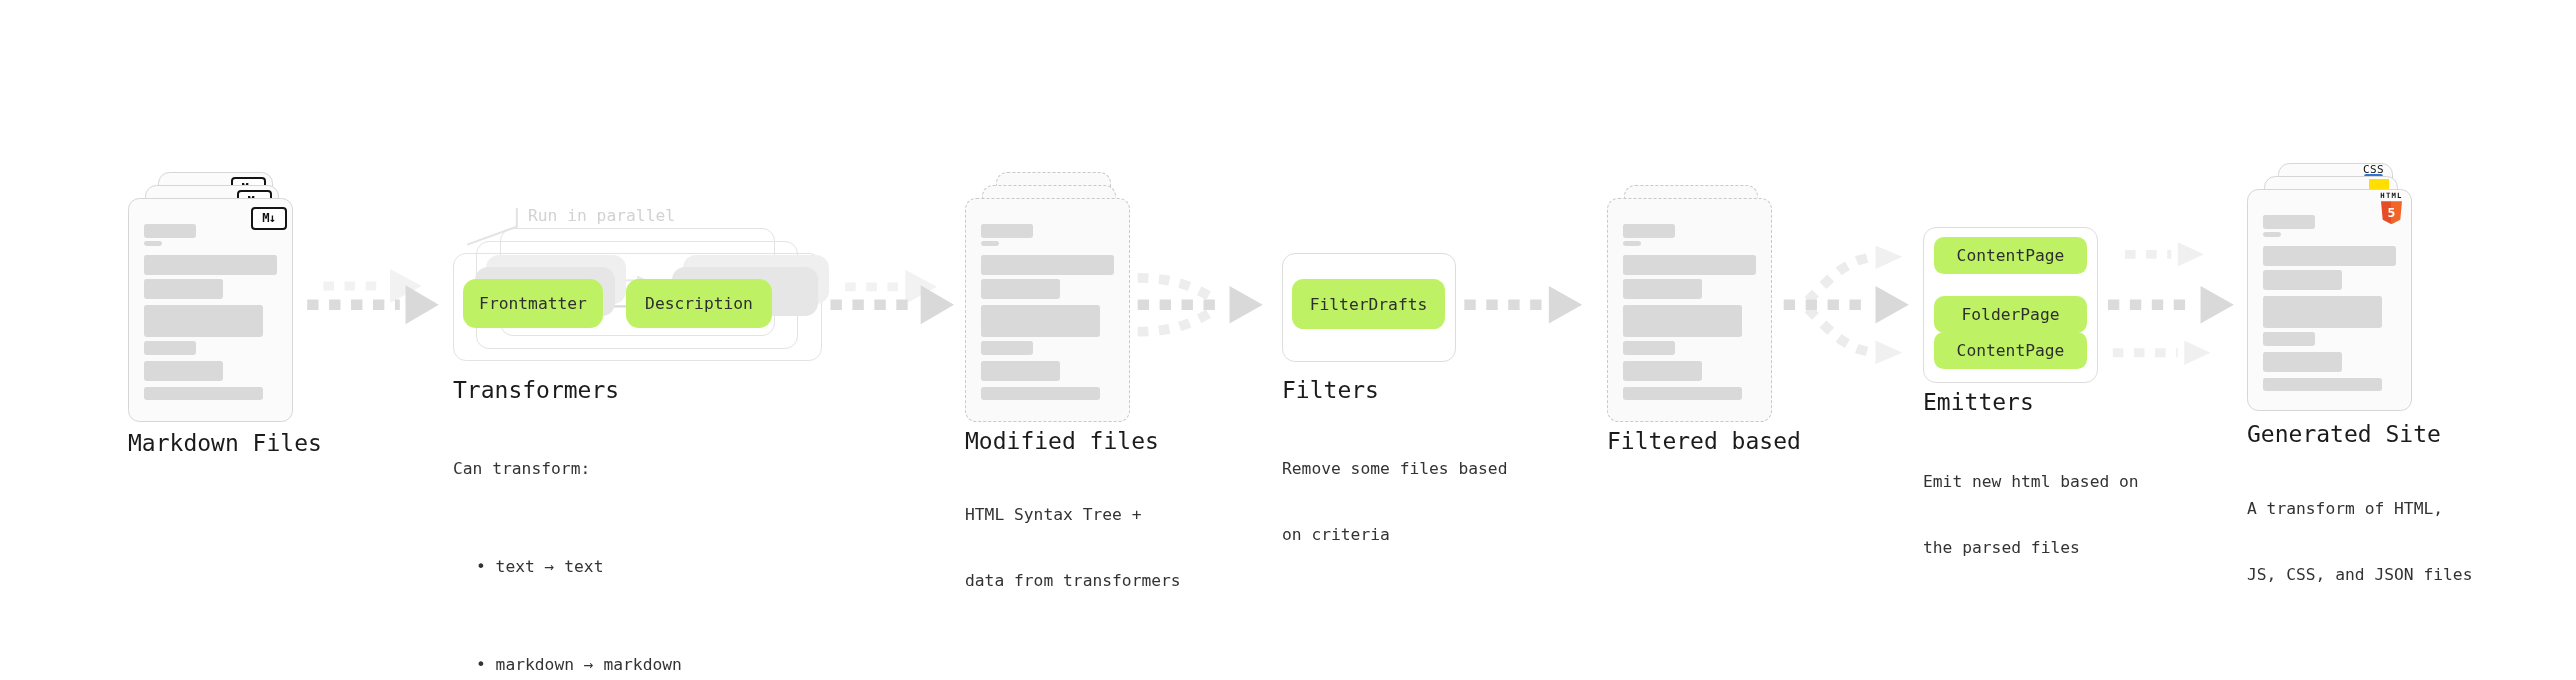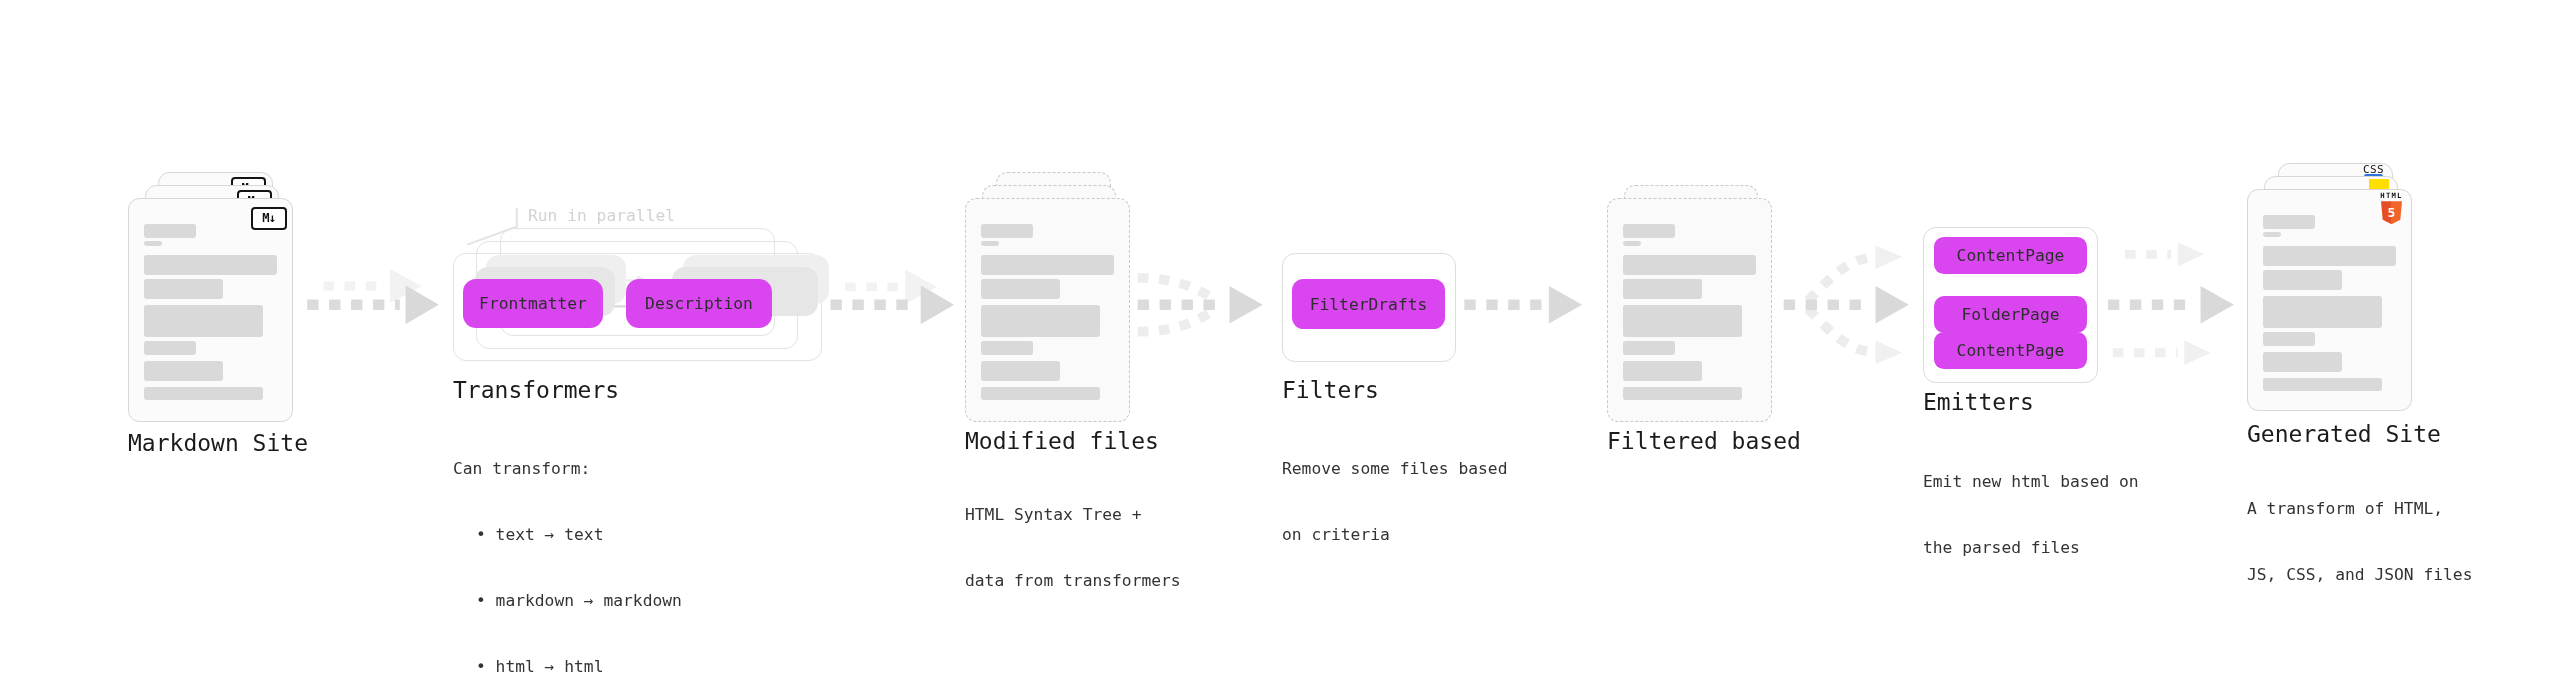--- a/index.html
+++ b/index.html
@@ -26,30 +26,30 @@
     clip-path:polygon(0 0,100% 0,92% 80%,50% 100%,8% 80%);display:flex;align-items:center;justify-content:center;
     color:#fff;font-weight:bold;font-size:13px;line-height:13px;}
   .css-badge{position:absolute;right:8.1px;top:2.4px;width:21px;display:flex;flex-direction:column;align-items:center;}
   .css-word{font-size:11px;font-weight:normal;color:#111;line-height:7.3px;letter-spacing:0.4px;}
   .css-bar{margin-top:0.8px;width:19.5px;height:4.9px;border-radius:2.4px;background:#2d72d9;}
   .js-badge{position:absolute;right:8.1px;top:2.4px;width:20.3px;height:11.4px;background:#ffdf00;}
 
   
   .tbox{position:absolute;border:1.6px solid #e3e3e3;border-radius:13px;background:transparent;}
   .panel{position:absolute;border:1.6px solid #dddddd;border-radius:13px;background:#ffffff;}
-  .pill{position:absolute;background:#d946ef;border-radius:11.4px;display:flex;align-items:center;justify-content:center;
+  .pill{position:absolute;background:#bef264;border-radius:11.4px;display:flex;align-items:center;justify-content:center;
     font-size:16.3px;color:#2e2e2e;white-space:pre;}
   .pill.r16{border-radius:13px;}
   .ghost1{background:#e6e6e6;}
   .ghost2{background:#efefef;}
 
   
   .stage-title{position:absolute;font-size:23px;line-height:27px;color:#1b1b1b;white-space:pre;}
   .desc{position:absolute;font-size:16.3px;line-height:22px;color:#333333;white-space:pre;}
-  .desc .indent{padding-left:23px;}
+  .desc .indent{padding-left:23px;margin-top:32px;}
   .callout{position:absolute;font-size:16.3px;color:#d2d2d2;white-space:pre;}
 </style>
 </head>
 <body>
 
 <div class="canvas">
 
   <svg class="arrows" width="2576" height="681" viewBox="0 0 3170 838">
     <g>
       <path d="M398 352 H474" stroke="#f2f2f2" stroke-width="11" stroke-dasharray="13 13" fill="none"></path>
@@ -118,21 +118,21 @@
       <div class="md-badge">M↓</div>
       <div class="bar" style="left:15.4px;top:25px;width:52px;height:14px"></div>
       <div class="bar" style="left:15.4px;top:42px;width:18px;height:4.9px"></div>
       <div class="bar" style="left:15.4px;top:56px;width:133px;height:19.5px"></div>
       <div class="bar" style="left:15.4px;top:80px;width:79px;height:19.5px"></div>
       <div class="bar" style="left:15.4px;top:106px;width:119px;height:32px"></div>
       <div class="bar" style="left:15.4px;top:142px;width:52px;height:14px"></div>
       <div class="bar" style="left:15.4px;top:162px;width:79px;height:19.5px"></div>
       <div class="bar" style="left:15.4px;top:188px;width:119px;height:13px"></div>
     </div>
-    <div class="stage-title" style="left:128px;top:430px">Markdown Site</div>
+    <div class="stage-title" style="left:128px;top:430px">Markdown Files</div>
   </div>
 
   <div class="abs">
     <div class="callout" style="left:528px;top:206px">Run in parallel</div>
     <div class="tbox" style="left:500px;top:228px;width:273px;height:106px"></div>
     <div class="tbox" style="left:476px;top:241px;width:320px;height:106px"></div>
     <div class="tbox" style="left:453px;top:253px;width:367px;height:106px"></div>
 
     <div class="pill r16 ghost2" style="left:486px;top:255px;width:140px;height:49px"></div>
     <div class="pill r16 ghost1" style="left:475px;top:267px;width:140px;height:49px"></div>

